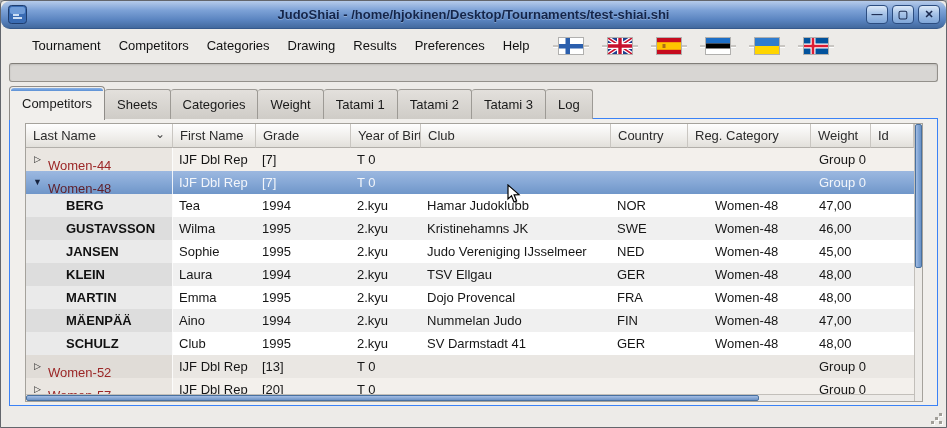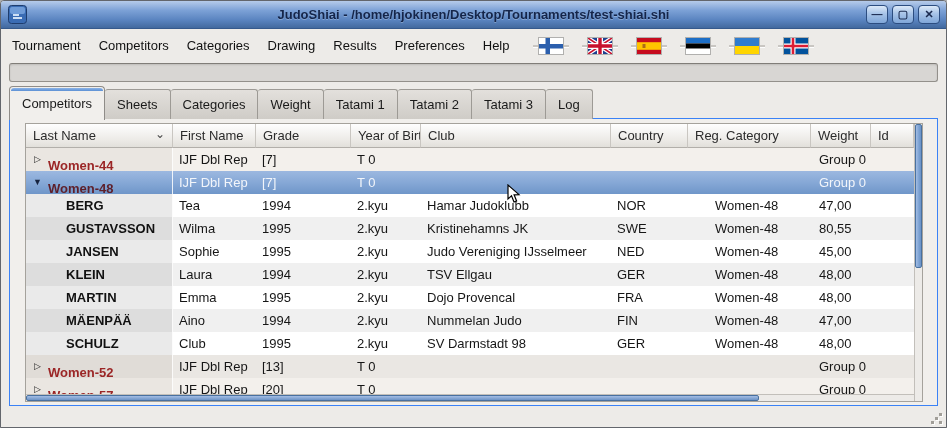--- a/index.html
+++ b/index.html
@@ -10,39 +10,39 @@
     position:absolute; left:0; top:0; width:947px; height:428px;
     background:#edebe8; border:1px solid #63666c; border-radius:4px 4px 0 0;
     overflow:hidden;
   }
 
   
   .titlebar {
     position:absolute; left:0; top:0; right:0; height:28px;
     background:linear-gradient(#b6cbea, #7ca1d6 35%, #5a84c0 70%, #42699e);
     border-bottom:1px solid #35598c;
-    display:flex; align-items:center;
+    display:flex; align-items:center;border-radius:9px;
   }
   .app-icon { position:absolute; left:7px; top:4px; width:19px; height:19px; }
   .title-text {
     flex:1; text-align:center; font-size:13px; font-weight:bold; color:#14254a;
     text-shadow:0 1px 0 rgba(255,255,255,0.25);
   }
   .win-buttons { position:absolute; right:6px; top:4px; display:flex; gap:4px; }
   .win-btn {
     width:22px; height:19px; border:1px solid #2c4d80; border-radius:4px;
     background:linear-gradient(#dce9f8, #a8c4e8 45%, #7fa6d8);
     color:#1b2b50; font-size:11px; font-weight:bold; line-height:17px; text-align:center;
     cursor:default;
   }
 
   
   .menubar {
     position:absolute; left:0; top:29px; right:0; height:31px;
-    background:#edebe8; display:flex; align-items:center; padding-left:2px;
+    background:#edebe8; display:flex; align-items:center; padding-left:22px;
   }
   .menu-item { font-size:13px; color:#111; padding:5px 9px; white-space:nowrap; }
   .flags { display:flex; align-items:center; gap:25px; margin-left:20px; position:relative; }
   .flag { width:24px; height:16px; position:relative; box-shadow:0 0 0 1px rgba(0,0,0,0.25); background:#fff; }
   .flag svg { display:block; width:100%; height:100%; }
   .flag::before, .flag::after {
     content:""; position:absolute; top:7px; width:5px; height:2px;
     background:#c9c6c2; border-bottom:1px solid #fdfdfd;
   }
   .flag::before { left:-6px; } .flag::after { right:-6px; }
@@ -94,21 +94,21 @@
   .sort-ind { position:absolute; right:7px; top:-1px; font-size:12px; color:#4a4a4a; }
 
   .rows { position:absolute; top:24px; left:0; right:8px; bottom:0; overflow:hidden; }
   .row {
     display:grid; grid-template-columns:147px 83px 95px 70px 190px 77px 123px 60px 1fr;
     height:23px; line-height:23px; font-size:13px; color:#161616;
   }
   .cell { padding-left:6px; white-space:nowrap; overflow:hidden; }
   .name-cell { padding-left:0; display:flex; align-items:center; border-right:1px solid rgba(255,255,255,0.85); }
   .expander { width:13px; margin-left:5px; font-size:9px; color:#222; text-align:center; flex:0 0 13px; }
-  .cat-name { font-weight:bold; color:#9b2626; margin-left:4px;margin-top:11px; }
+  .cat-name { font-weight:normal; color:#9b2626; margin-left:4px;margin-top:11px; }
   .comp-name { font-weight:bold; color:#111; margin-left:40px; }
   .col-reg_category { padding-left:27px; }
   .col-weight { padding-left:8px; }
 
   .competitor.even { background:#ffffff; }
   .competitor.even .name-cell { background:#eaeaea;align-items:flex-end; }
   .competitor.odd { background:#f0f0f0; }
   .competitor.odd .name-cell { background:#dddddd; }
   .category.even { background:#f3f0ec; }
   .category.even .name-cell { background:#eae6e1; }
@@ -305,21 +305,21 @@
           <div class="row competitor odd">
             <div class="cell name-cell">
               <span class="comp-name">GUSTAVSSON</span>
             </div>
             <div class="cell col-first_name">Wilma</div>
             <div class="cell col-year_of_birth">1995</div>
             <div class="cell col-grade">2.kyu</div>
             <div class="cell col-club">Kristinehamns JK</div>
             <div class="cell col-country">SWE</div>
             <div class="cell col-reg_category">Women-48</div>
-            <div class="cell col-weight">80,55</div>
+            <div class="cell col-weight">46,00</div>
             <div class="cell col-id"></div>
           </div>
           <div class="row competitor even">
             <div class="cell name-cell">
               <span class="comp-name">JANSEN</span>
             </div>
             <div class="cell col-first_name">Sophie</div>
             <div class="cell col-year_of_birth">1995</div>
             <div class="cell col-grade">2.kyu</div>
             <div class="cell col-club">Judo Vereniging IJsselmeer</div>
@@ -367,21 +367,21 @@
             <div class="cell col-weight">47,00</div>
             <div class="cell col-id"></div>
           </div>
           <div class="row competitor even">
             <div class="cell name-cell">
               <span class="comp-name">SCHULZ</span>
             </div>
             <div class="cell col-first_name">Club</div>
             <div class="cell col-year_of_birth">1995</div>
             <div class="cell col-grade">2.kyu</div>
-            <div class="cell col-club">SV Darmstadt 98</div>
+            <div class="cell col-club">SV Darmstadt 41</div>
             <div class="cell col-country">GER</div>
             <div class="cell col-reg_category">Women-48</div>
             <div class="cell col-weight">48,00</div>
             <div class="cell col-id"></div>
           </div>
           <div class="row category odd">
             <div class="cell name-cell">
               <span class="expander">▷</span>
               <span class="cat-name">Women-52</span>
             </div>

